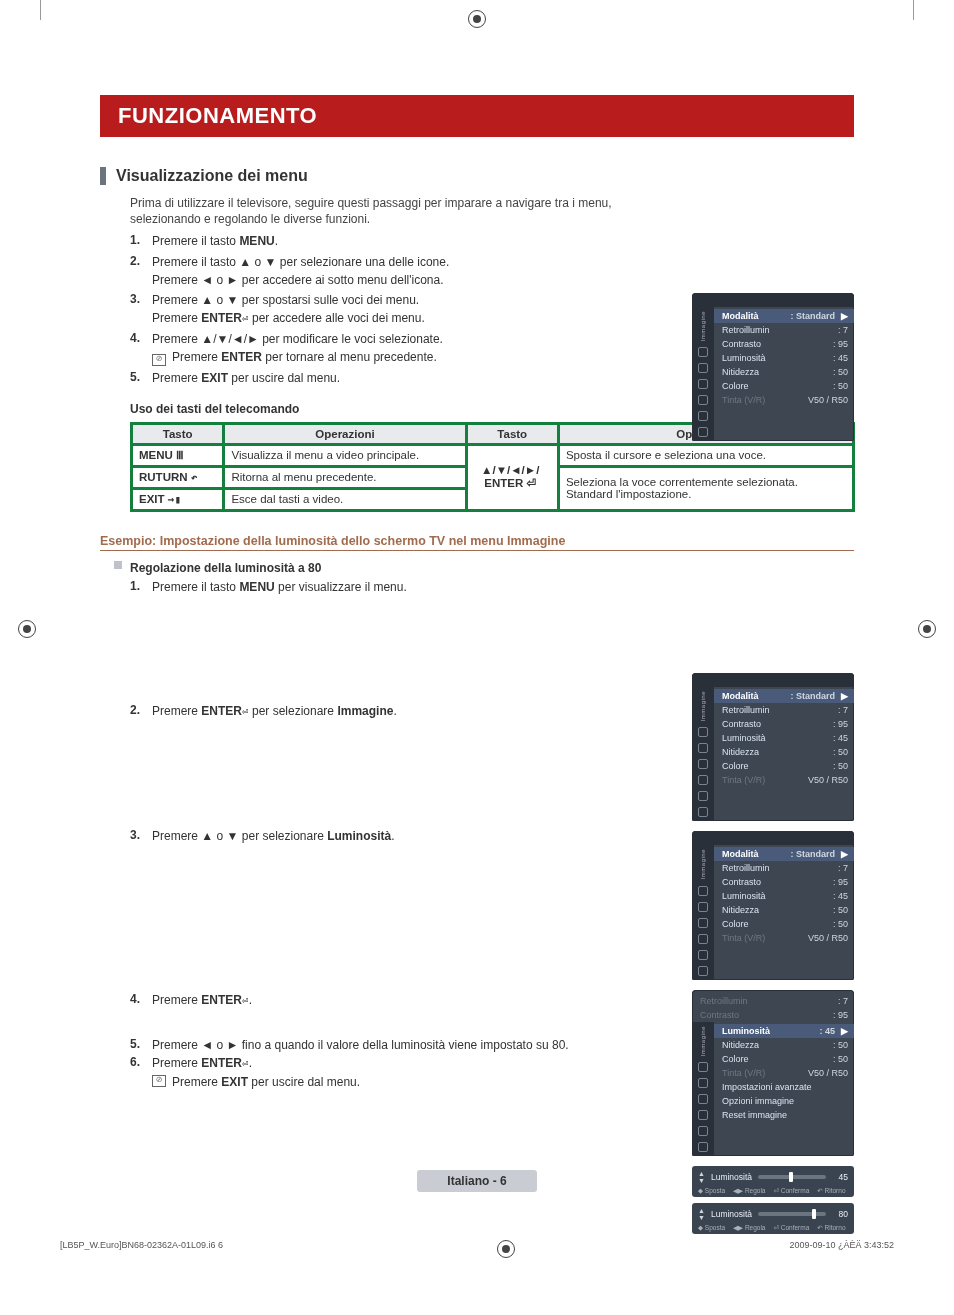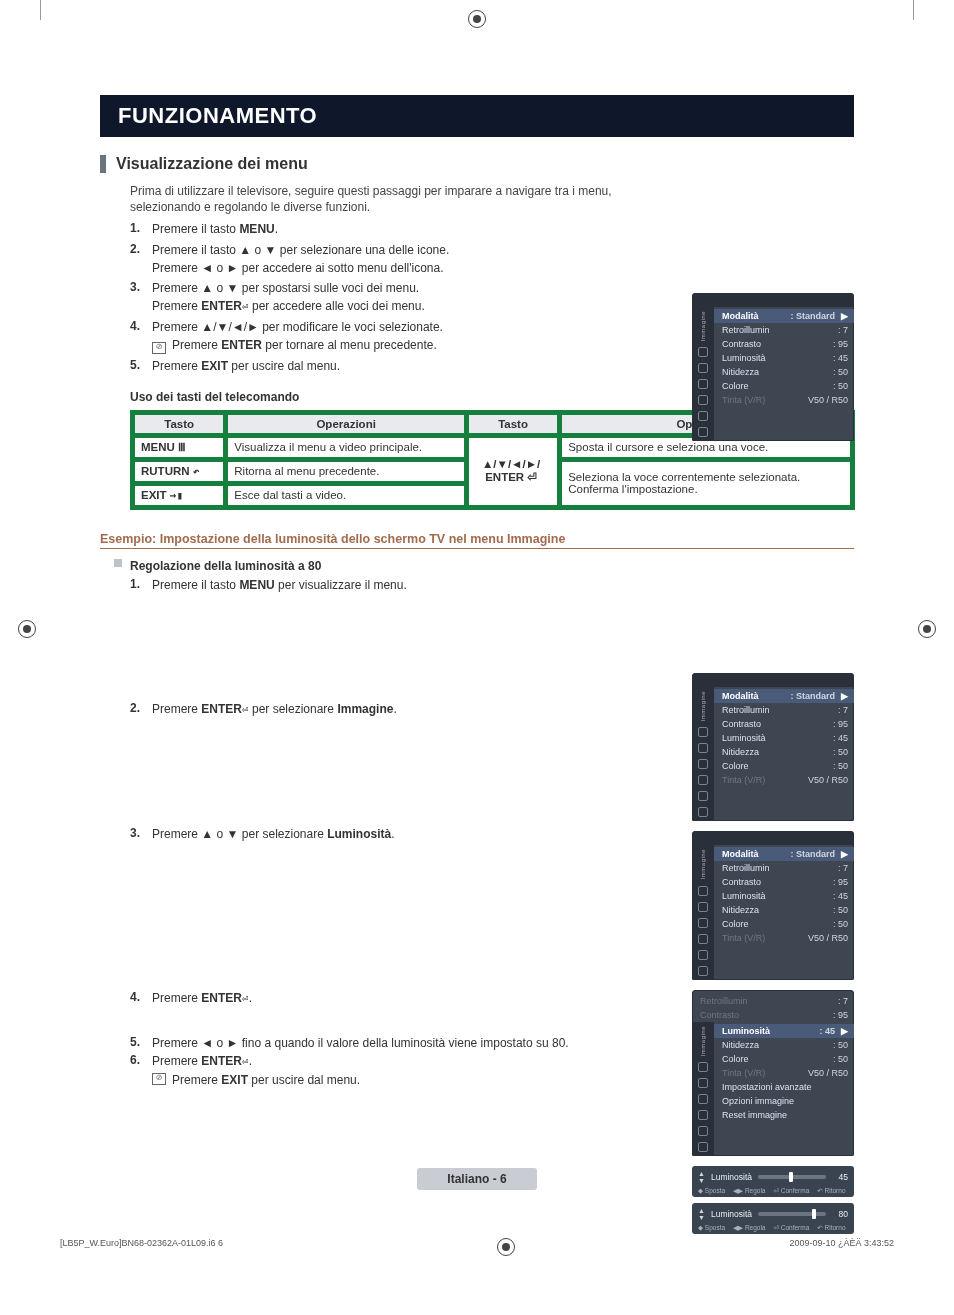--- a/index.html
+++ b/index.html
@@ -24,22 +24,22 @@
   }
   .print-target::before{content:"";width:8px;height:8px;background:#444;border-radius:50%;}
   .print-side {
     position:absolute; top:620px; width:18px; height:18px; border:1px solid #444;
     border-radius:50%; display:flex; align-items:center; justify-content:center;
   }
   .print-side.left{left:18px;} .print-side.right{right:18px;}
   .print-side::before{content:"";width:8px;height:8px;background:#444;border-radius:50%;}
   .page { padding: 0 100px 40px 100px; position:relative; }
   .h1-bar {
-    background:#0f172a; color:#fff; padding:8px 18px; font-size:22px; font-weight:bold;
-    margin-top:50px; margin-bottom:18px; letter-spacing:0.5px;
+    background:#b91c1c; color:#fff; padding:8px 18px; font-size:22px; font-weight:bold;
+    margin-top:50px; margin-bottom:30px; letter-spacing:0.5px;
   }
   .h2-row { display:flex; align-items:center; margin-bottom:10px; }
   .h2-bar { width:6px; height:18px; background:#6b7580; margin-right:10px; }
   .h2-row h2 { font-size:16px; font-weight:bold; color:#333; }
   .body-block { margin-left:30px; }
   .intro { color:#444; margin-bottom:6px; line-height:1.35; max-width:520px;}
   ol.main-steps { list-style:none; margin-left:0; }
   ol.main-steps > li { display:flex; margin-bottom:4px; }
   ol.main-steps .num { font-weight:bold; width:22px; flex-shrink:0; color:#333;}
   ol.main-steps .txt { max-width:500px; line-height:1.35; }
@@ -49,21 +49,21 @@
     display:inline-flex; width:14px; height:12px; border:1px solid #666; font-size:8px;
     align-items:center; justify-content:center; margin-right:6px; margin-top:1px;
     color:#666; font-style:italic; flex-shrink:0;
   }
   .note-icon::before{content:"\2298"; font-style:normal;}
   .subhead { font-weight:bold; margin:16px 0 6px 30px; font-size:12px; }
   table.remote {
     border-collapse:collapse; width:100%; margin-left:30px; font-size:11.5px;
     max-width:725px;
   }
-  table.remote th, table.remote td { border:5px solid #15803d; padding:3px 6px; text-align:left; }
+  table.remote th, table.remote td { border:3px solid #15803d; padding:3px 6px; text-align:left; }
   table.remote th { background:#e9eaee; font-weight:bold; text-align:center; }
   table.remote td.keycell { text-align:left; font-weight:bold; padding-right:10px;}
   .btn-icon { display:inline-block; font-family:monospace; font-size:11px;}
   .example-title {
     color:#a36b4e; font-weight:bold; border-bottom:1px solid #a36b4e;
     padding-bottom:2px; margin:22px 0 10px 0; font-size:12.5px;
   }
   .sub-sect { display:flex; margin:4px 0 4px 14px;}
   .sq-bullet { width:8px; height:8px; background:#bfc2c8; margin-right:8px;}
   .sub-sect span { font-weight:bold; }
@@ -228,21 +228,21 @@
     <tr>
       <td class="keycell"><span>MENU</span> <span class="btn-icon">Ⅲ</span></td>
       <td>Visualizza il menu a video principale.</td>
       <td rowspan="3" class="keycell" style="text-align:center;white-space:pre-line;">▲/▼/◄/►/
 ENTER ⏎</td>
       <td>Sposta il cursore e seleziona una voce.</td>
     </tr>
     <tr>
       <td class="keycell"><span>RUTURN</span> <span class="btn-icon">↶</span></td>
       <td>Ritorna al menu precedente.</td>
-      <td rowspan="2"><span>Seleziona la voce correntemente selezionata.</span><br><span>Conferma l'impostazione.</span></td>
+      <td rowspan="2"><span>Seleziona la voce correntemente selezionata.</span><br><span>Standard l'impostazione.</span></td>
     </tr>
     <tr>
       <td class="keycell"><span>EXIT</span> <span class="btn-icon">→▮</span></td>
       <td>Esce dal tasti a video.</td>
     </tr>
   </tbody>
     </table>
 
   <div class="example-title">Esempio: Impostazione della luminosità dello schermo TV nel menu Immagine</div>
 

